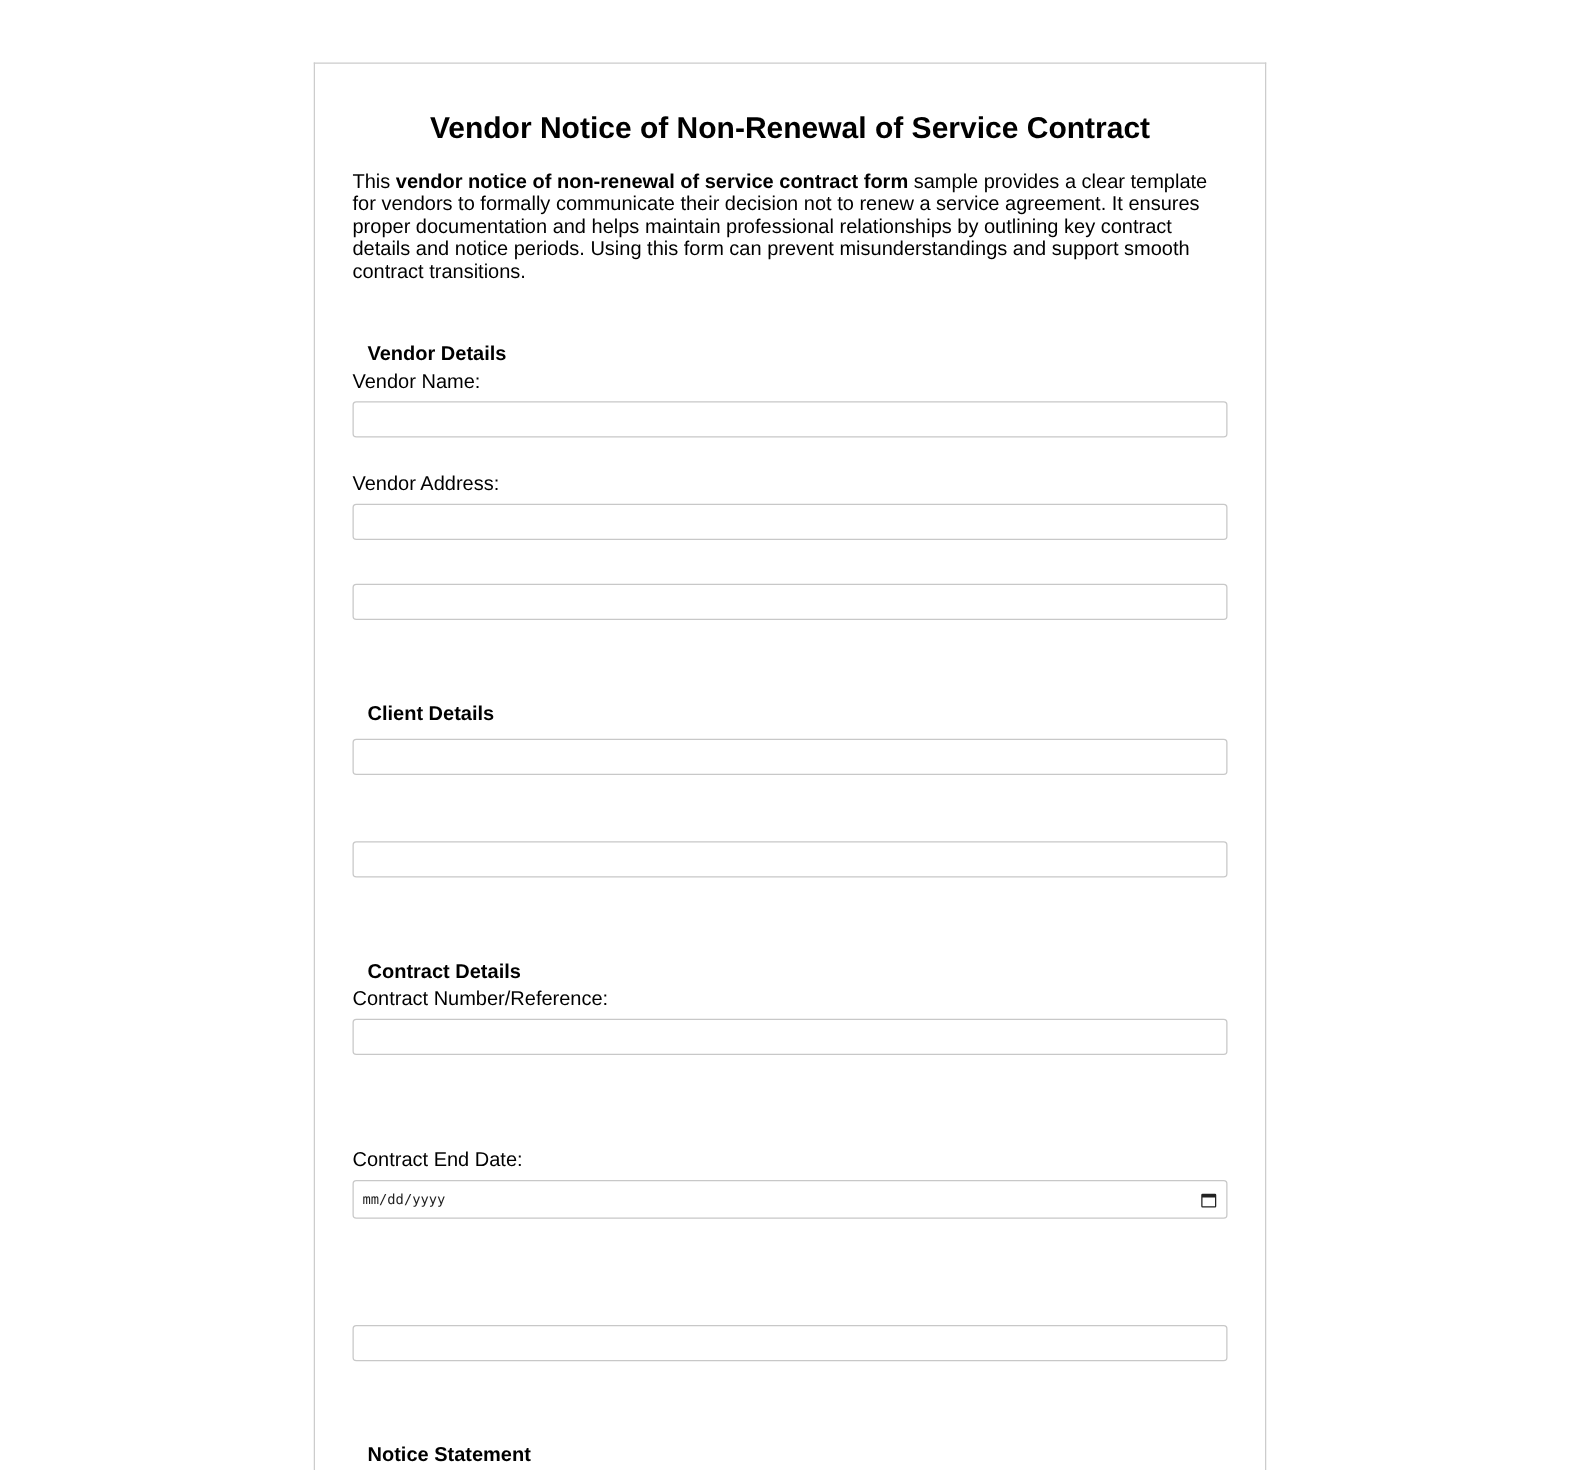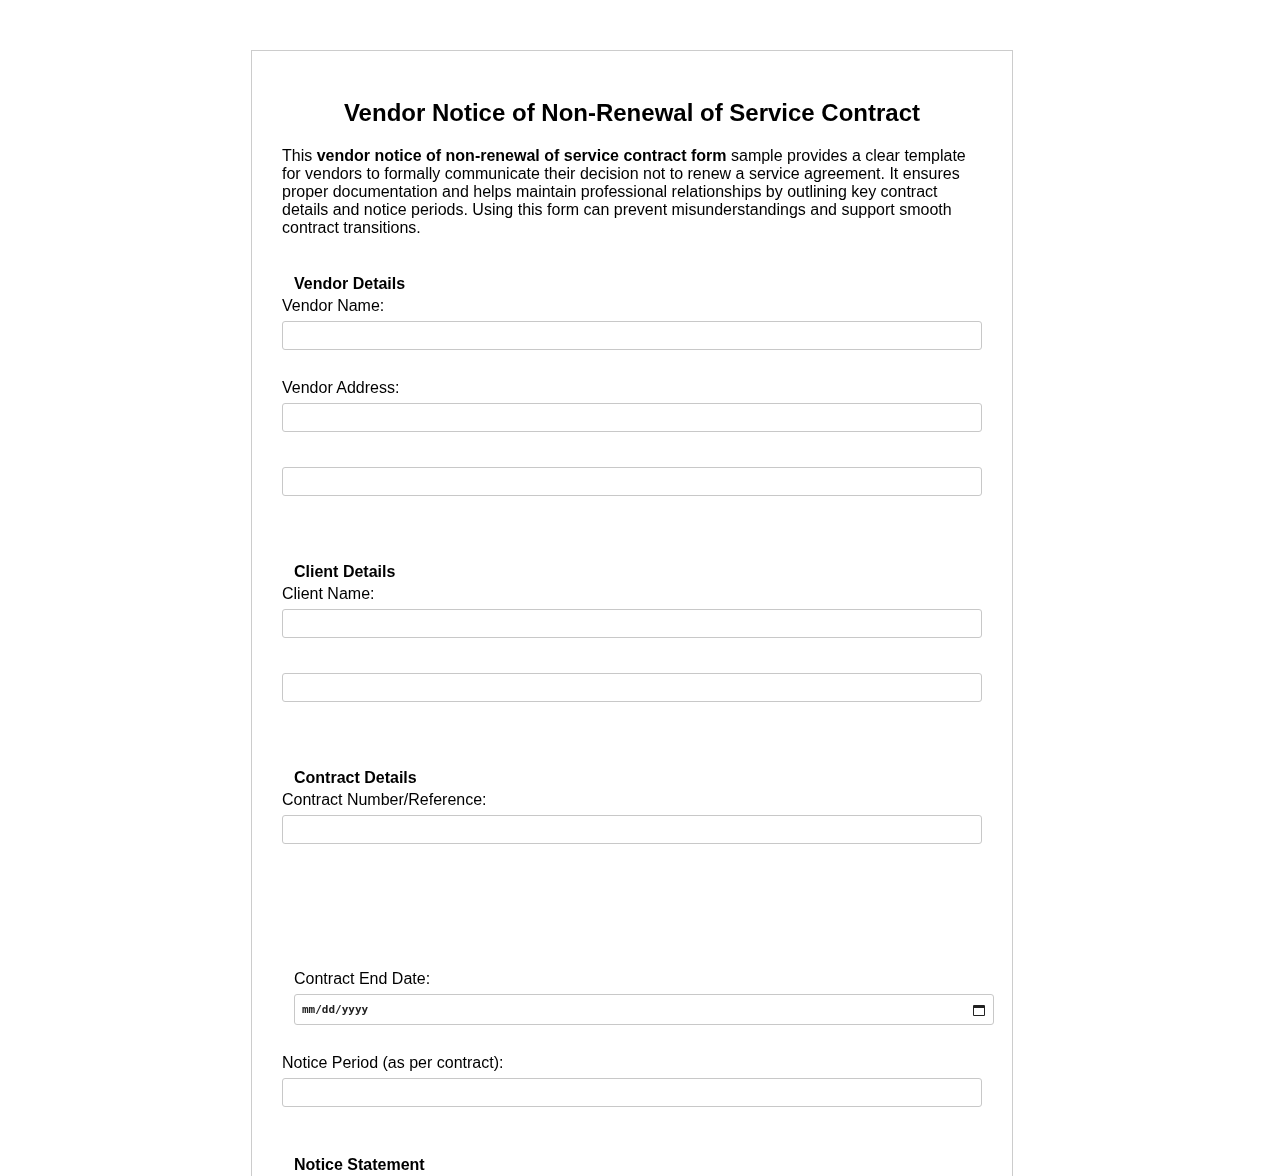--- a/index.html
+++ b/index.html
@@ -19,21 +19,21 @@
       min-height: 1200px;
       border: 1px solid #cccccc;
       border-bottom: none;
       background: #fff;
       padding: 0 30px;
     }
     h1 {
       font-size: 24px;
       font-weight: bold;
       text-align: center;
-      margin: 48px 0 0 0;
+      margin: 38px 0 0 0;
       line-height: 28px;
     }
     .intro {
       font-size: 16px;
       line-height: 18px;
       margin: 20px 0 0 0;
     }
     .section-title {
       font-size: 16px;
       font-weight: bold;
@@ -77,21 +77,20 @@
       display: flex;
       align-items: center;
       justify-content: space-between;
       width: 700px;
       height: 31px;
       border: 1px solid #c8c8c8;
       border-radius: 3px;
       margin-top: 6px;
       padding: 0 8px 0 7px;
       background: #fff;
-      font-weight: bold;
     }
     .date-placeholder {
       font-family: "DejaVu Sans Mono", monospace;
       font-size: 11px;
       color: #222;
     }
     .calendar-icon {
       width: 12px;
       height: 12px;
       position: relative;
@@ -129,44 +128,42 @@
     <div class="text-input"></div>
   </div>
 
   <div class="abs" style="top:410px;">
     <div class="text-input"></div>
   </div>
 
   <div class="abs section-title" style="top:500px;">Client Details</div>
 
   <div class="abs" style="top:534px;">
-    <label class="field-label">Client Name:</label>
     <div class="text-input"></div>
   </div>
 
   <div class="abs" style="top:616px;">
     <div class="text-input"></div>
   </div>
 
   <div class="abs section-title" style="top:706px;">Contract Details</div>
 
   <div class="abs" style="top:740px;">
     <label class="field-label">Contract Number/Reference:</label>
     <div class="text-input"></div>
   </div>
 
 
-  <div class="abs" style="top:919px;margin-left:12px;">
+  <div class="abs" style="top:869px;">
     <label class="field-label">Contract End Date:</label>
     <div class="date-input">
       <span class="date-placeholder">mm/dd/yyyy</span>
       <span class="calendar-icon"></span>
     </div>
   </div>
 
   <div class="abs" style="top:1003px;">
-    <label class="field-label">Notice Period (as per contract):</label>
     <div class="text-input"></div>
   </div>
 
   <div class="abs section-title" style="top:1093px;">Notice Statement</div>
 
 </div>
 
 </body></html>

